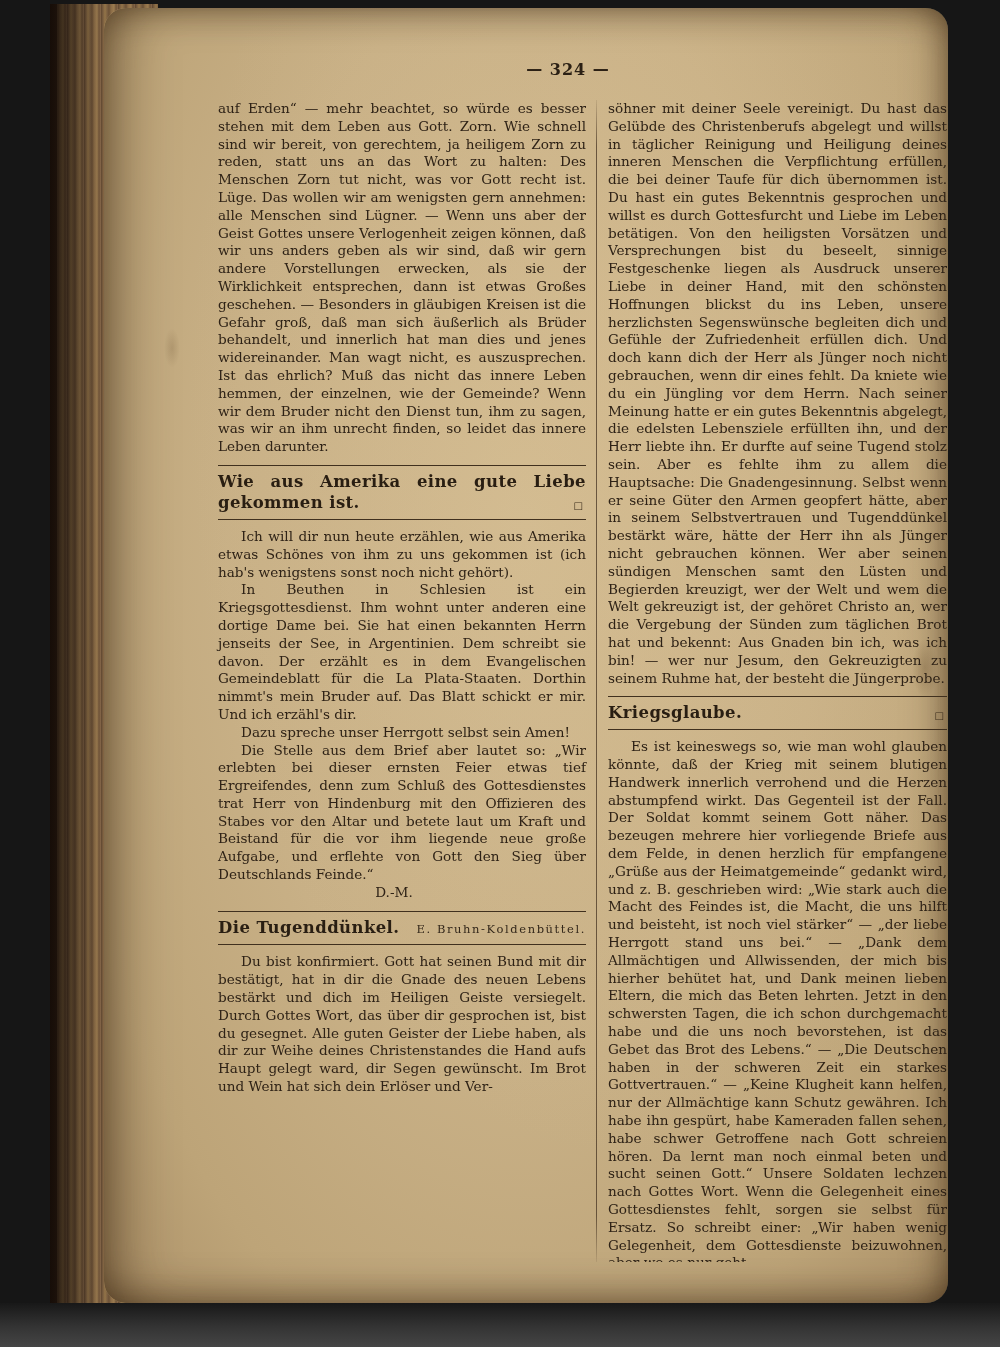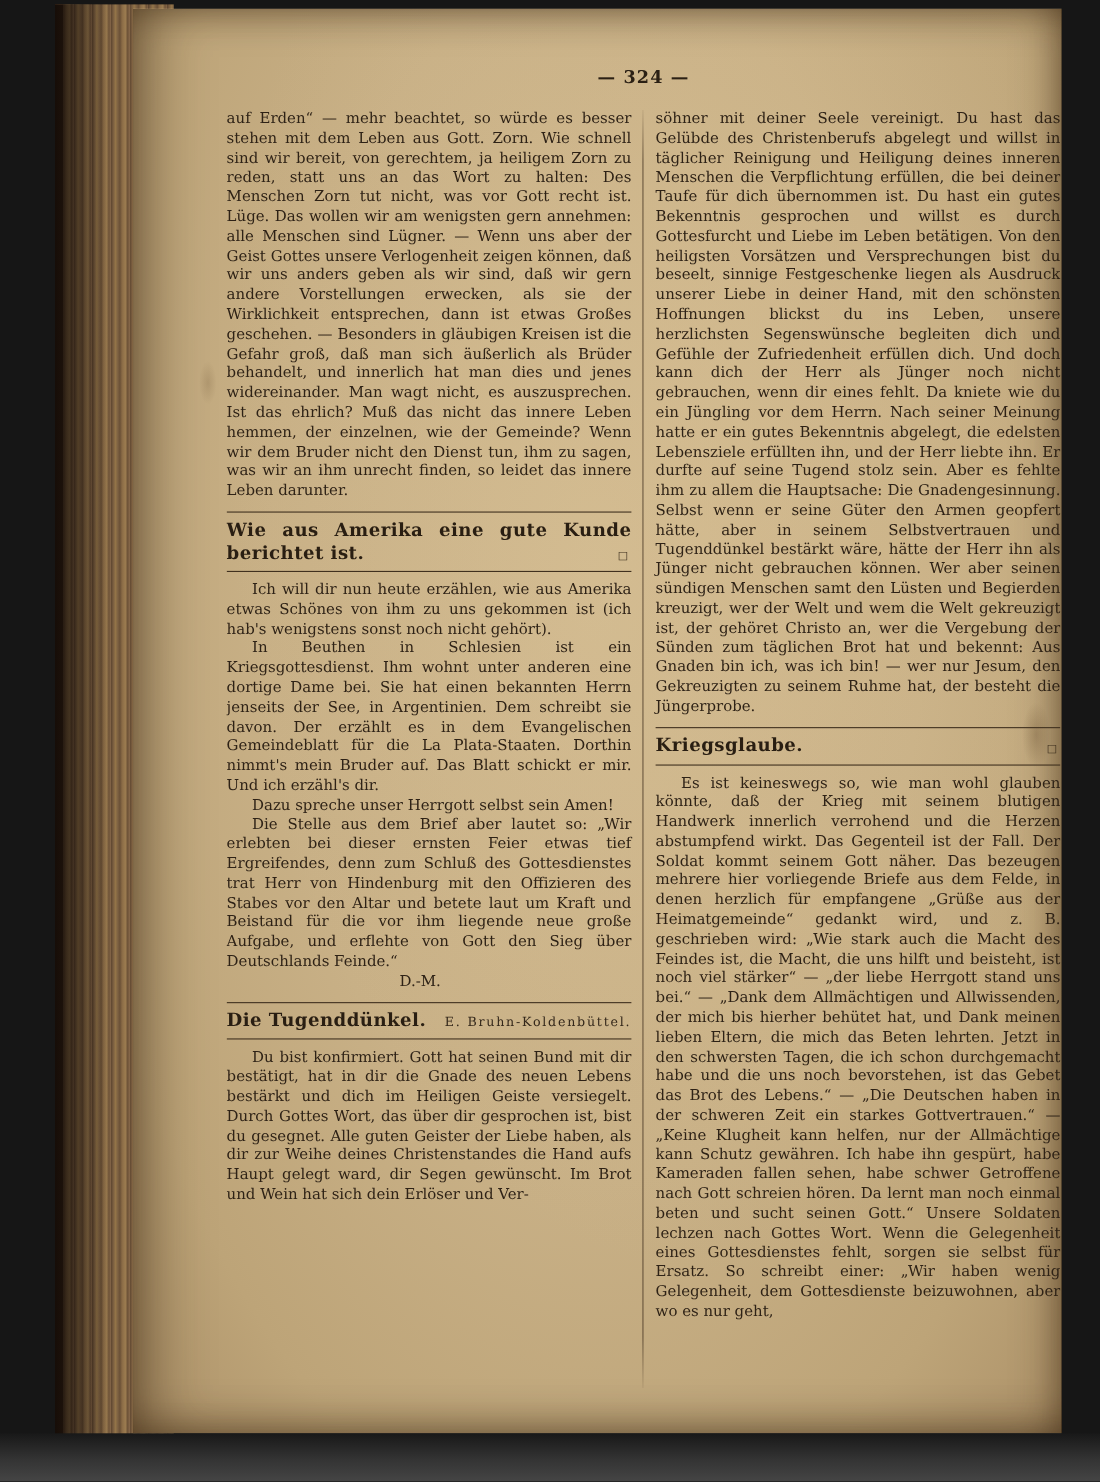--- a/index.html
+++ b/index.html
@@ -13,45 +13,46 @@
     position:absolute;left:50px;top:4px;width:108px;height:1302px;
     background:
       linear-gradient(90deg, rgba(15,8,4,.85) 0px, rgba(15,8,4,0) 46%),
       linear-gradient(90deg, #3f2a1c 0 7px, rgba(0,0,0,0) 7px),
       repeating-linear-gradient(90deg,
         #5e4630 0px,#7a5e40 2px,#937448 4px,#7d6142 6px,
         #6a5036 8px,#8a6b46 10px,#9c7c50 13px,#6e5338 15px,#87684a 17px);
   }
   
   .paper{
-    position:absolute;left:121px;top:8px;width:844px;height:1295px;
+    position:absolute;left:104px;top:8px;width:844px;height:1295px;
     background:
       radial-gradient(ellipse at 62% 30%, rgba(220,195,150,.35), rgba(0,0,0,0) 60%),
       radial-gradient(ellipse at 50% 40%, #d0b98f 0%, #c8b086 50%, #bda478 80%, #ac9168 100%);
     box-shadow:
       inset 34px 0 55px -22px rgba(55,35,15,.55),
       inset -22px 0 40px -20px rgba(55,35,15,.55),
       inset 0 20px 34px -20px rgba(55,35,15,.45),
       inset 0 -24px 40px -22px rgba(55,35,15,.5);
+    border-radius: 22px;
   }
   .scanner-bed{
     position:absolute;left:0;right:0;bottom:0;height:44px;
     background:linear-gradient(180deg,#181818 0%,#343434 55%,#454545 100%);
   }
   .page-number{
     position:absolute;top:52px;left:85px;width:758px;
     text-align:center;font-weight:bold;font-size:16px;color:#2b2014;
     letter-spacing:1px;
   }
   .columns{
     position:absolute;top:92px;left:85px;width:758px;height:1162px;
     display:flex;overflow:hidden;color:#2e2216;
   }
   .col{
-    width:368px;font-size:13.6px;line-height:17.8px;text-align:justify;
+    width:368px;font-size:13.6px;line-height:17.8px;text-align:justify;margin-left:29px;
   }
   .col-left{margin-right:10px;}
   .col-right{margin-left:11px;flex:1;}
   .divider{width:1px;background:linear-gradient(180deg,rgba(70,52,34,.1),rgba(70,52,34,.75) 4%,rgba(70,52,34,.75) 96%,rgba(70,52,34,.1));}
   .col p{margin:0;text-indent:1.7em;}
   .col p.cont{text-indent:0;}
   .sig{text-align:center;padding-right:16px;text-indent:0 !important;}
   .section-head{
     position:relative;margin:9px 0 8px 0;padding:5px 0 6px 0;
     border-top:1px solid #40301e;border-bottom:1px solid #40301e;
@@ -88,21 +89,21 @@
     <div class="stain2"></div>
 
     <div class="page-number">—  324  —</div>
 
     <div class="columns">
 
       <div class="col col-left">
         <p class="cont">auf Erden“ — mehr beachtet, so würde es besser stehen mit dem Leben aus Gott. Zorn. Wie schnell sind wir bereit, von gerechtem, ja heiligem Zorn zu reden, statt uns an das Wort zu halten: Des Menschen Zorn tut nicht, was vor Gott recht ist. Lüge. Das wollen wir am wenigsten gern annehmen: alle Menschen sind Lügner. — Wenn uns aber der Geist Gottes unsere Verlogenheit zeigen können, daß wir uns anders geben als wir sind, daß wir gern andere Vorstellungen erwecken, als sie der Wirklichkeit entsprechen, dann ist etwas Großes geschehen. — Besonders in gläubigen Kreisen ist die Gefahr groß, daß man sich äußerlich als Brüder behandelt, und innerlich hat man dies und jenes widereinander. Man wagt nicht, es auszusprechen. Ist das ehrlich? Muß das nicht das innere Leben hemmen, der einzelnen, wie der Gemeinde? Wenn wir dem Bruder nicht den Dienst tun, ihm zu sagen, was wir an ihm unrecht finden, so leidet das innere Leben darunter.</p>
 
         <div class="section-head">
-          <div class="title">Wie aus Amerika eine gute Kunde berichtet ist.</div>
+          <div class="title">Wie aus Amerika eine gute Liebe gekommen ist.</div>
           <span class="marker">□</span>
         </div>
 
         <p>Ich will dir nun heute erzählen, wie aus Amerika etwas Schönes von ihm zu uns gekommen ist (ich hab's wenigstens sonst noch nicht gehört).</p>
         <p>In Beuthen in Schlesien ist ein Kriegsgottesdienst. Ihm wohnt unter anderen eine dortige Dame bei. Sie hat einen bekannten Herrn jenseits der See, in Argentinien. Dem schreibt sie davon. Der erzählt es in dem Evangelischen Gemeindeblatt für die La Plata-Staaten. Dorthin nimmt's mein Bruder auf. Das Blatt schickt er mir. Und ich erzähl's dir.</p>
         <p>Dazu spreche unser Herrgott selbst sein Amen!</p>
         <p>Die Stelle aus dem Brief aber lautet so: „Wir erlebten bei dieser ernsten Feier etwas tief Ergreifendes, denn zum Schluß des Gottesdienstes trat Herr von Hindenburg mit den Offizieren des Stabes vor den Altar und betete laut um Kraft und Beistand für die vor ihm liegende neue große Aufgabe, und erflehte von Gott den Sieg über Deutschlands Feinde.“</p>
         <p class="sig">D.-M.</p>
 
         <div class="section-head">

